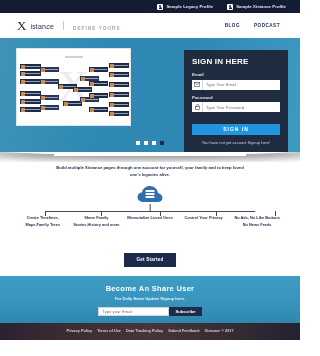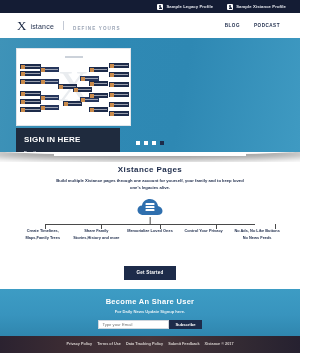--- a/index.html
+++ b/index.html
@@ -102,21 +102,20 @@
   .hero {
     position: relative;
     height: 114px;
     background: linear-gradient(100deg, #3f93b8 0%, #2f89b4 35%, #2e88b3 60%, #3f9ac2 100%);
     overflow: hidden;
   }
   .hero-inner {
     display: flex;
     padding: 10px 12px 0 16px;
     height: 100%;
-    flex-direction: column;
   }
   .slider {
     flex: 1;
     position: relative;
   }
   .slide-img {
     width: 115px;
     height: 78px;
     background: #ffffff;
     border: 1px solid #e1e5ea;
@@ -577,21 +576,20 @@
     <span class="dot"></span>
     <span class="dot"></span>
     <span class="dot"></span>
     <span class="dot active"></span>
   </div>
 </div>
 
 <div class="shadow-strip"></div>
 
 <div class="pages">
-  <h3>Xistance Pages</h3>
   <p>Build multiple Xistance pages through one account for yourself, your family and to keep loved one's legacies alive.</p>
 
   <div class="diagram">
 
     <div class="cloud">
       <svg width="26" height="19" viewBox="0 0 52 38">
         <path d="M13 34 C5 34 1 29 1 24 C1 19 5 15 10 15 C11 7 18 2 26 2 C34 2 41 8 42 16 C47 17 51 21 51 26 C51 31 47 34 41 34 Z" fill="#2f6fae"></path>
         <rect x="17" y="10" width="18" height="4.2" rx="1.4" fill="#fff"></rect>
         <rect x="17" y="16" width="18" height="4.2" rx="1.4" fill="#fff"></rect>
         <rect x="17" y="22" width="18" height="4.2" rx="1.4" fill="#fff"></rect>

